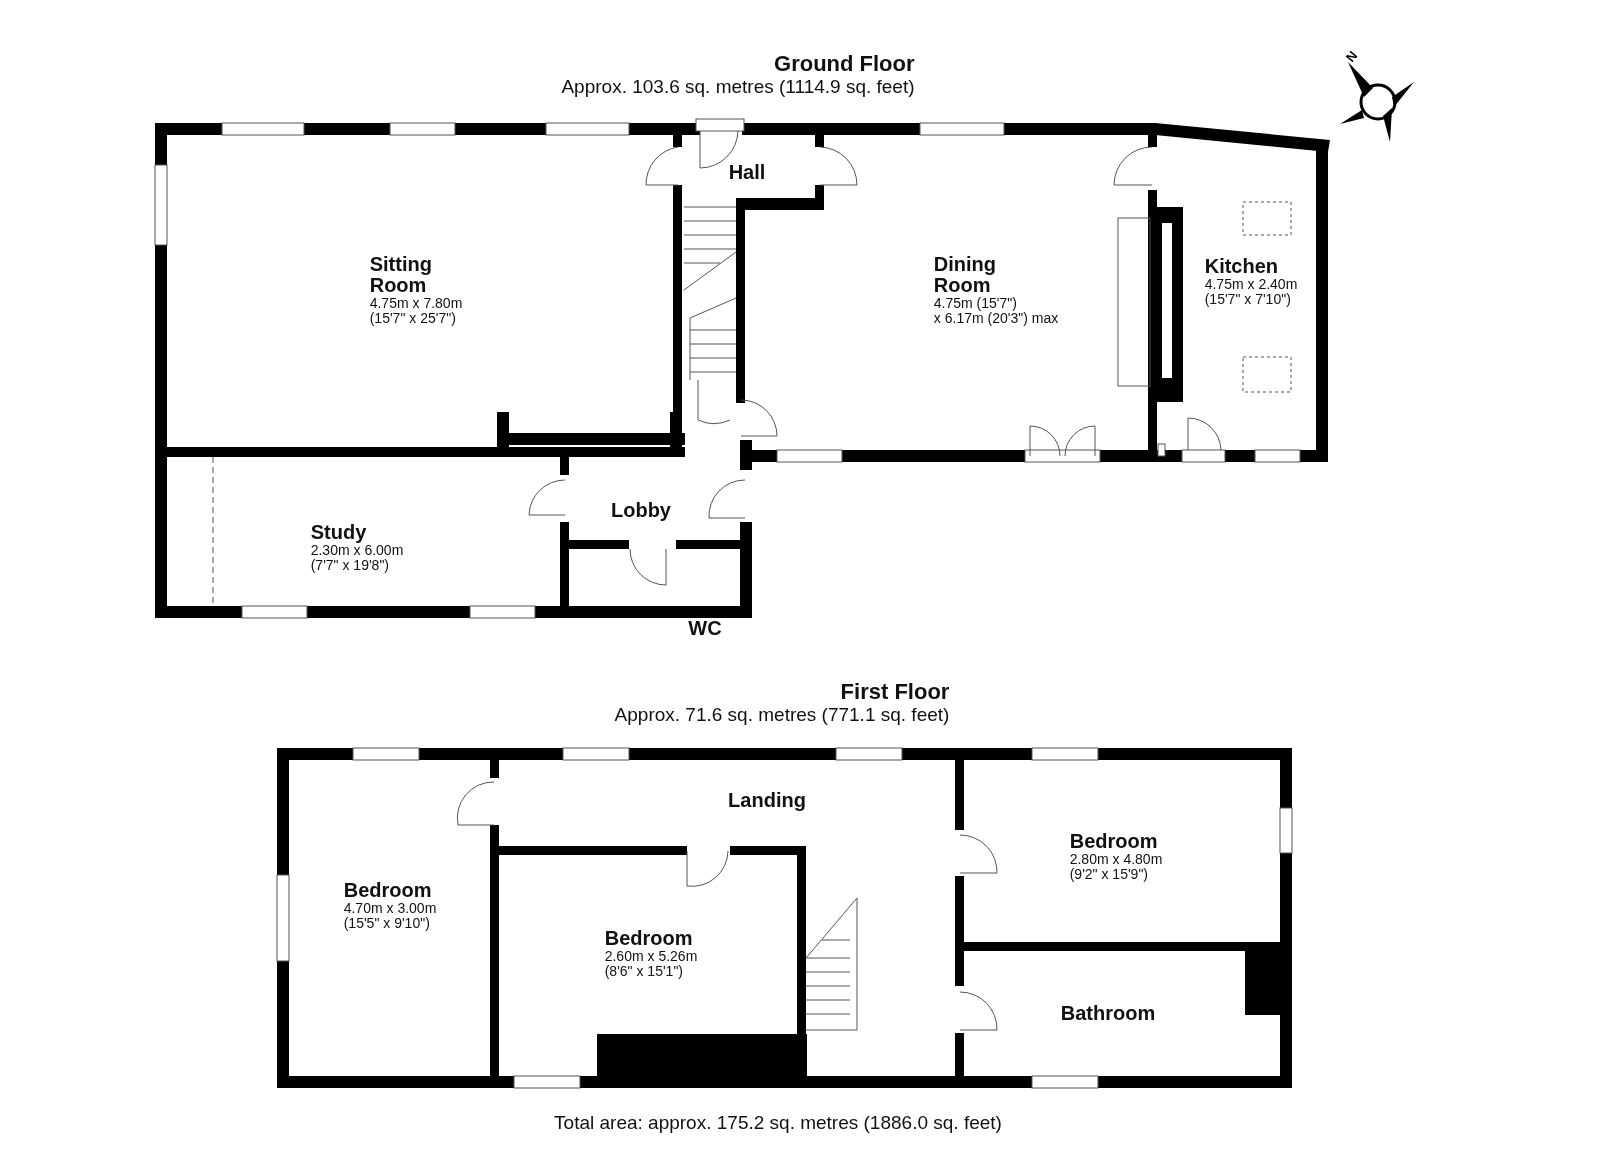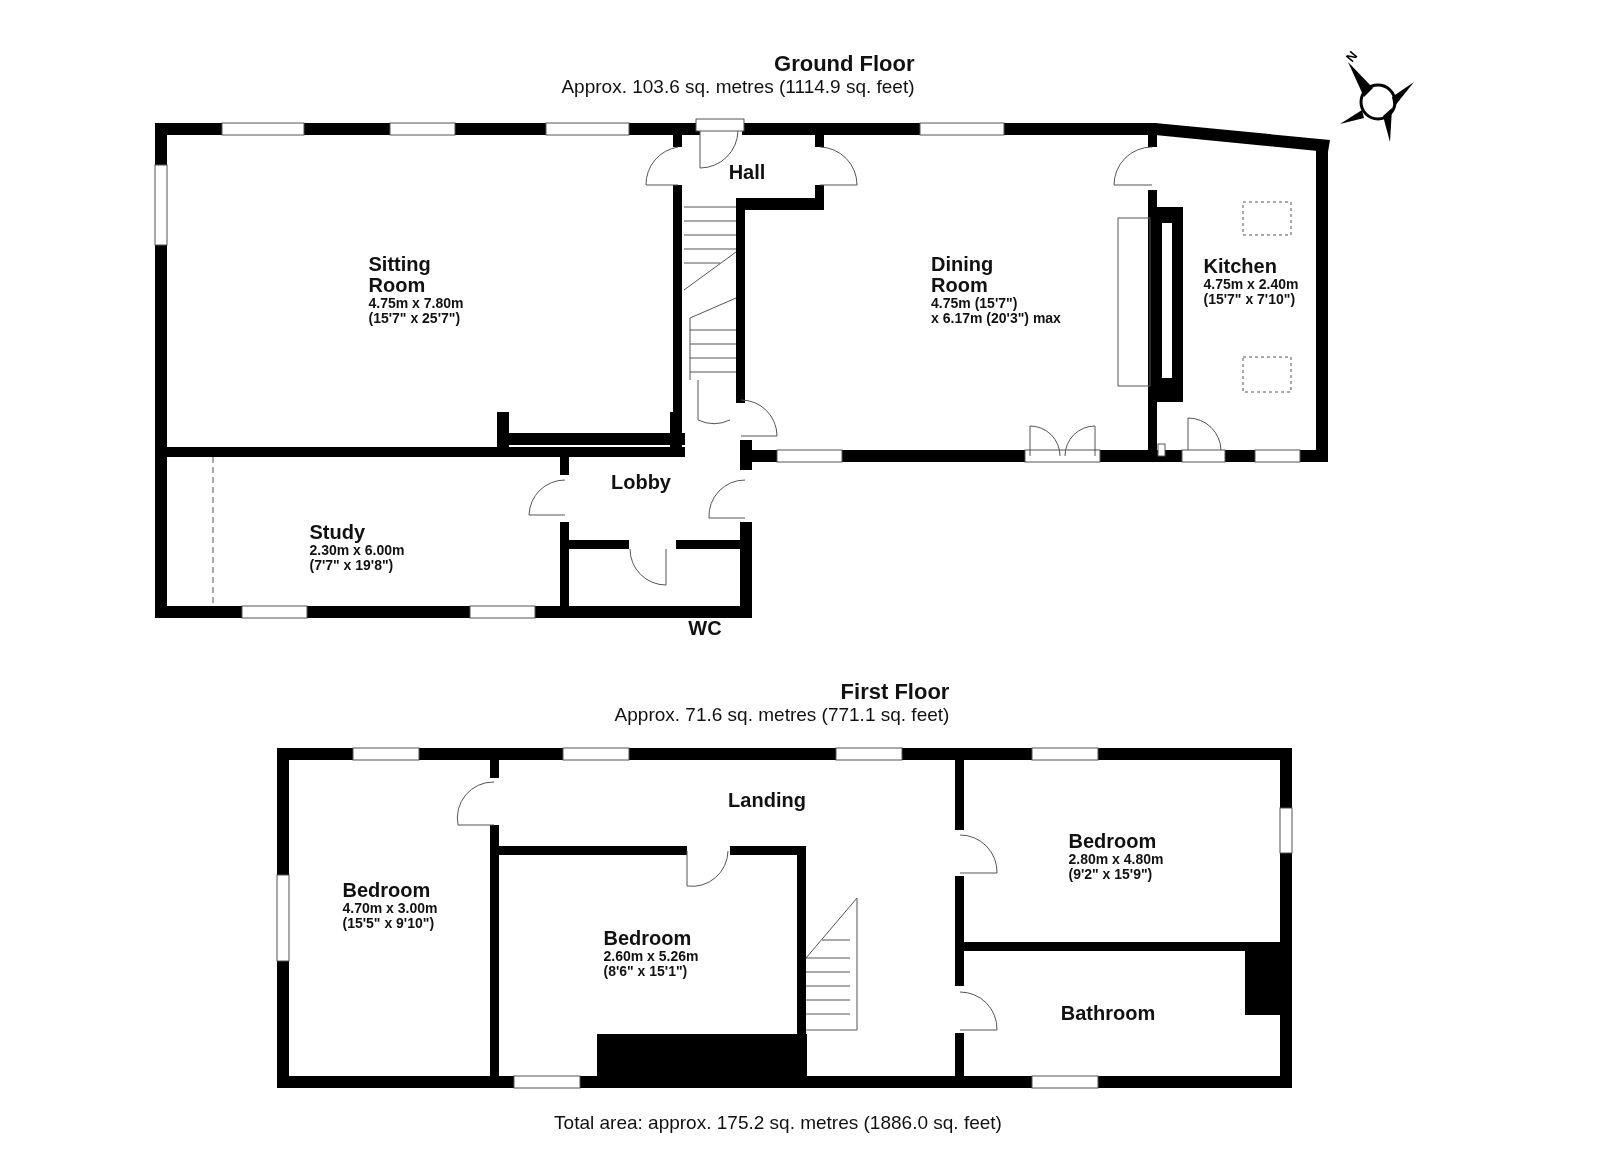--- a/index.html
+++ b/index.html
@@ -1,20 +1,20 @@
 <!DOCTYPE html>
 <html><head>
 <meta charset="utf-8">
 <style>
   html, body { margin:0; padding:0; background:#ffffff; }
   body { width:1600px; height:1163px; position:relative; overflow:hidden; font-family:"Liberation Sans", sans-serif; color:#111; }
   svg.plan { position:absolute; left:0; top:0; }
   .lbl { position:absolute; text-align:left; transform:translateX(-50%); white-space:nowrap; line-height:1.05; }
   .lbl .name { font-weight:bold; font-size:20px; display:block; }
-  .lbl .dim { font-size:14px; display:block;font-weight:bold; }
+  .lbl .dim { font-size:14px; display:block; }
   .title { position:absolute; text-align:center; transform:translateX(-50%); white-space:nowrap; }
   .title .t { font-weight:bold; font-size:22px; display:block; line-height:1.1;text-align:right; }
   .title .s { font-size:19px; display:block; }
   .total { position:absolute; left:778px; top:1112px; transform:translateX(-50%); font-size:19px; white-space:nowrap; }
 </style>
 </head>
 <body>
 
 <svg class="plan" width="1600" height="1163" viewBox="0 0 1600 1163">
   <g fill="#000">
@@ -158,21 +158,21 @@
 <div class="lbl" style="left:1251px;top:256px;">
   <span class="name">Kitchen</span>
   <span class="dim">4.75m x 2.40m</span>
   <span class="dim">(15'7" x 7'10")</span>
 </div>
 <div class="lbl" style="left:357px;top:507px;margin-top:15px;">
   <span class="name">Study</span>
   <span class="dim">2.30m x 6.00m</span>
   <span class="dim">(7'7" x 19'8")</span>
 </div>
-<div class="lbl" style="left:641px;top:472px;">
+<div class="lbl" style="left:641px;top:500px;">
   <span class="name">Lobby</span>
 </div>
 <div class="lbl" style="left:705px;top:570px;margin-top:48px;">
   <span class="name">WC</span>
 </div>
 
 <div class="title" style="left:782px;top:680px;">
   <span class="t">First Floor</span>
   <span class="s">Approx. 71.6 sq. metres (771.1 sq. feet)</span>
 </div>

